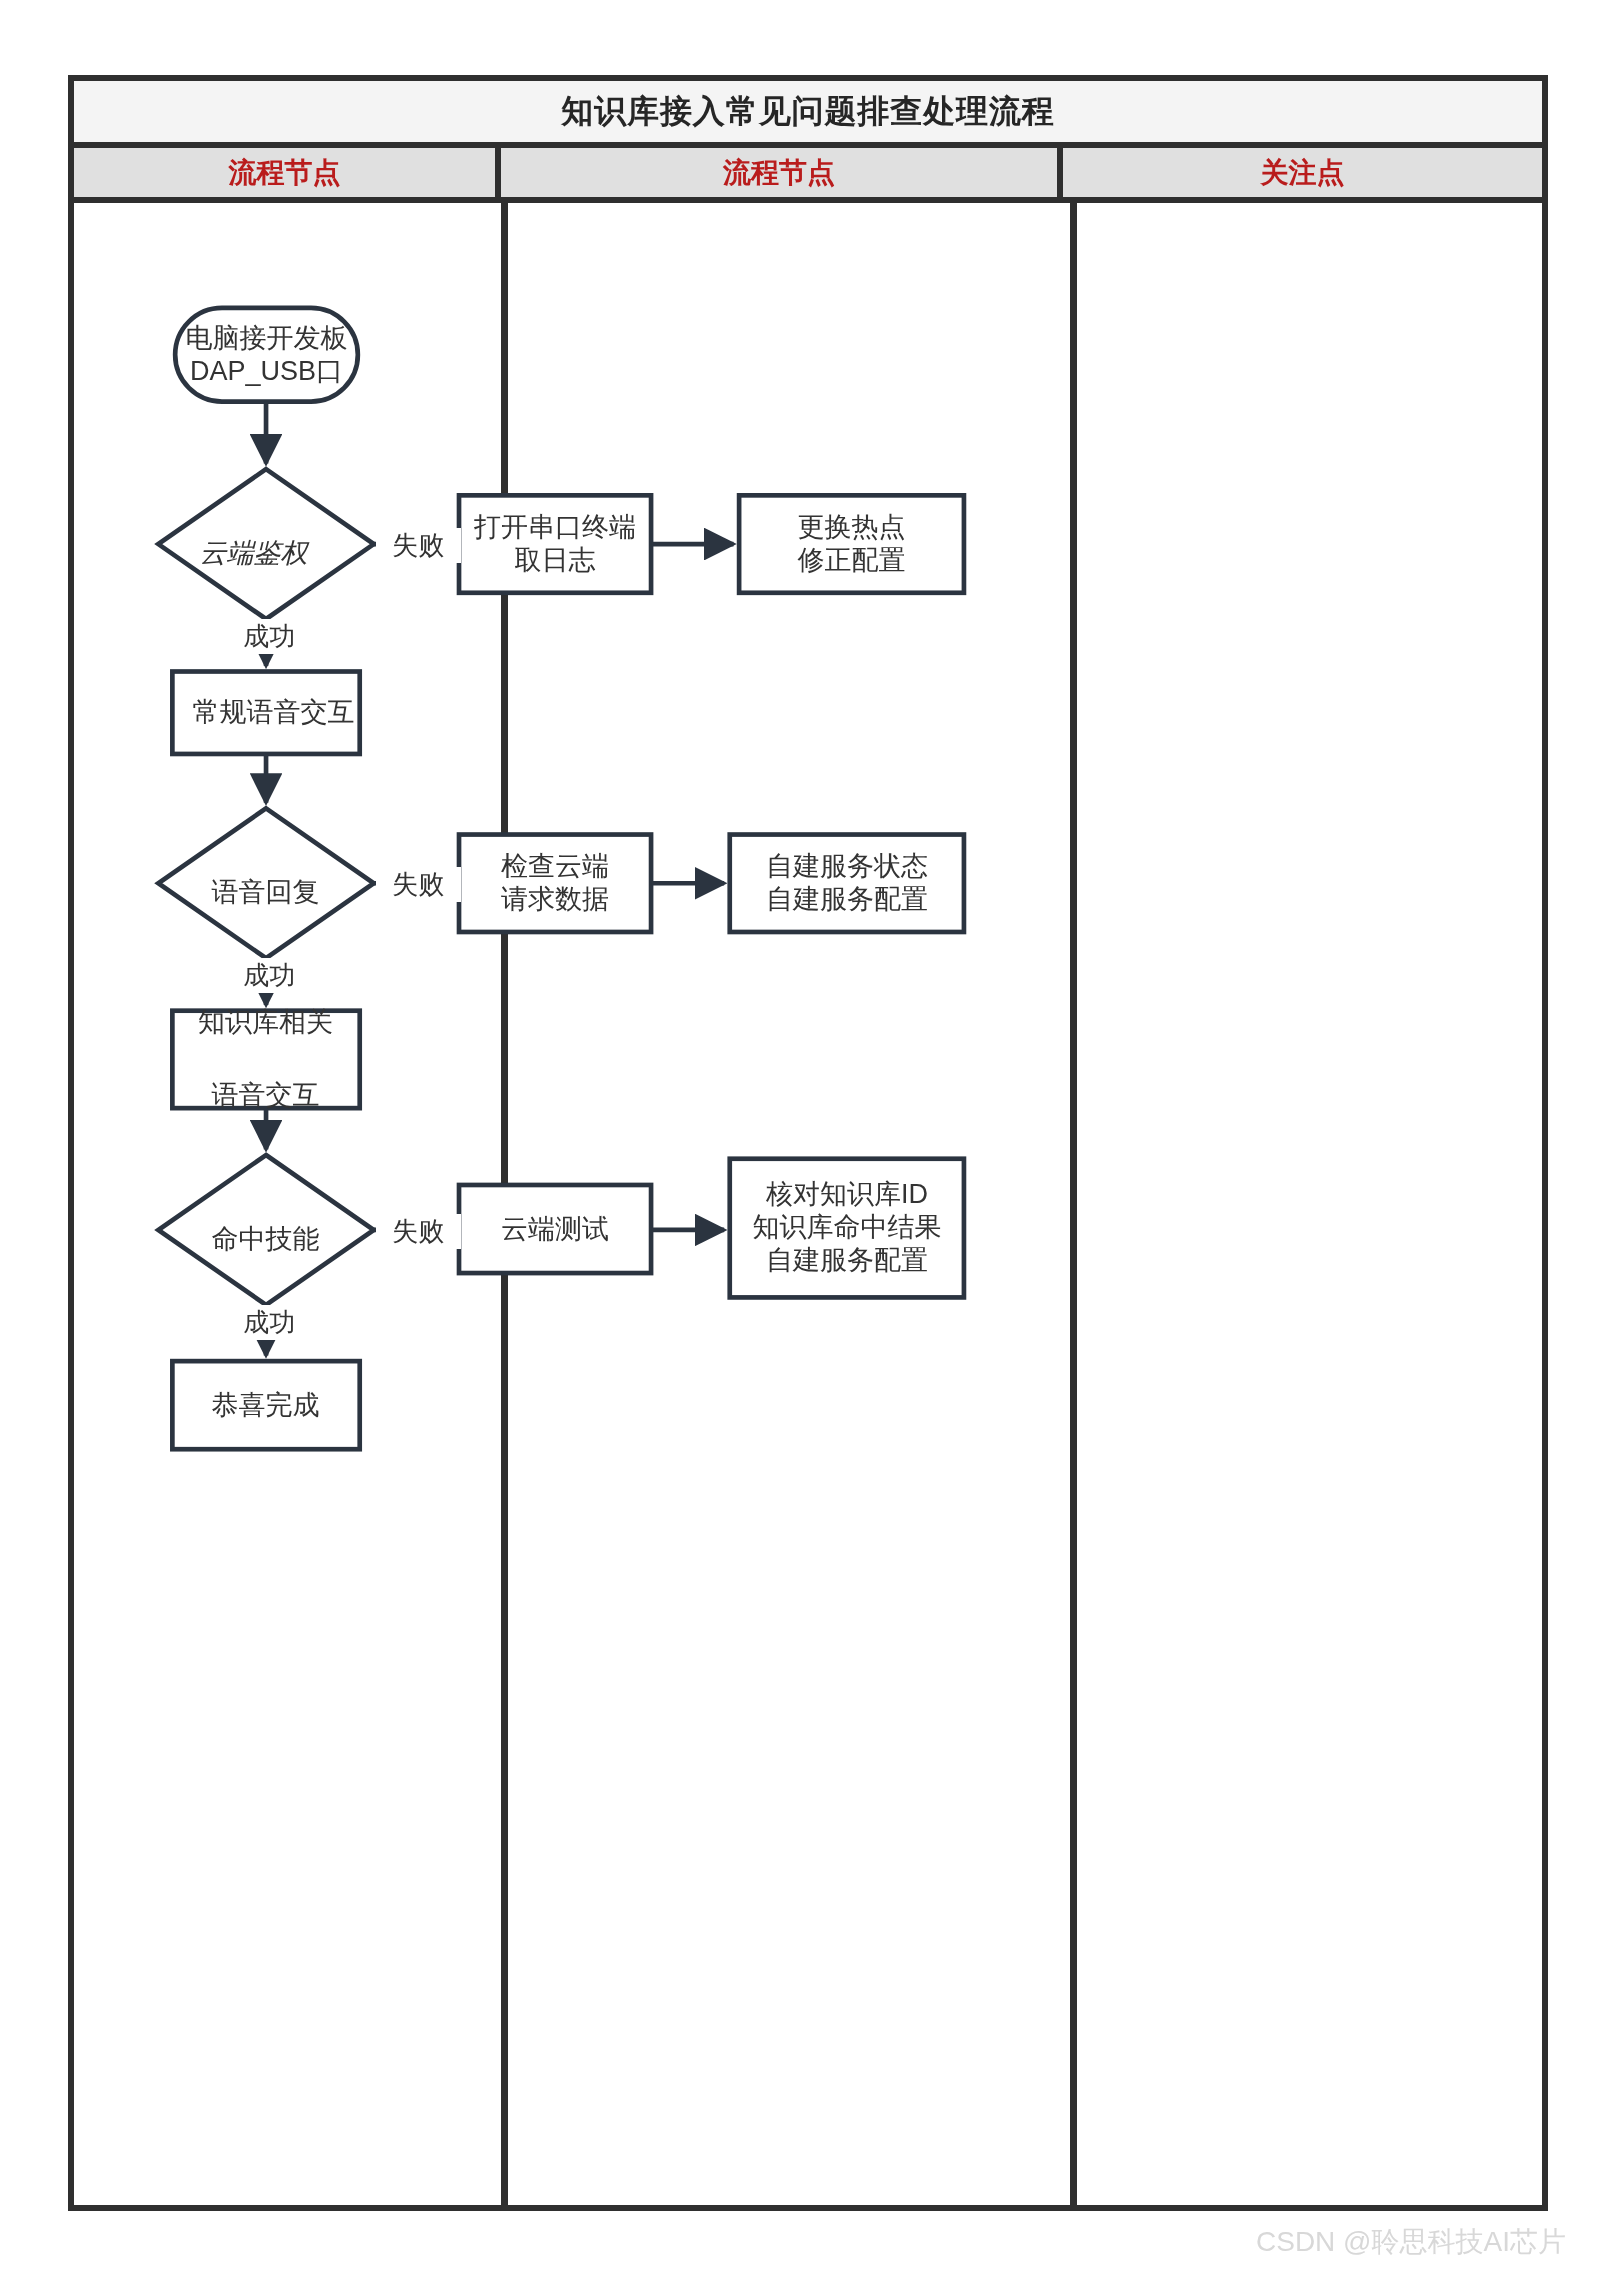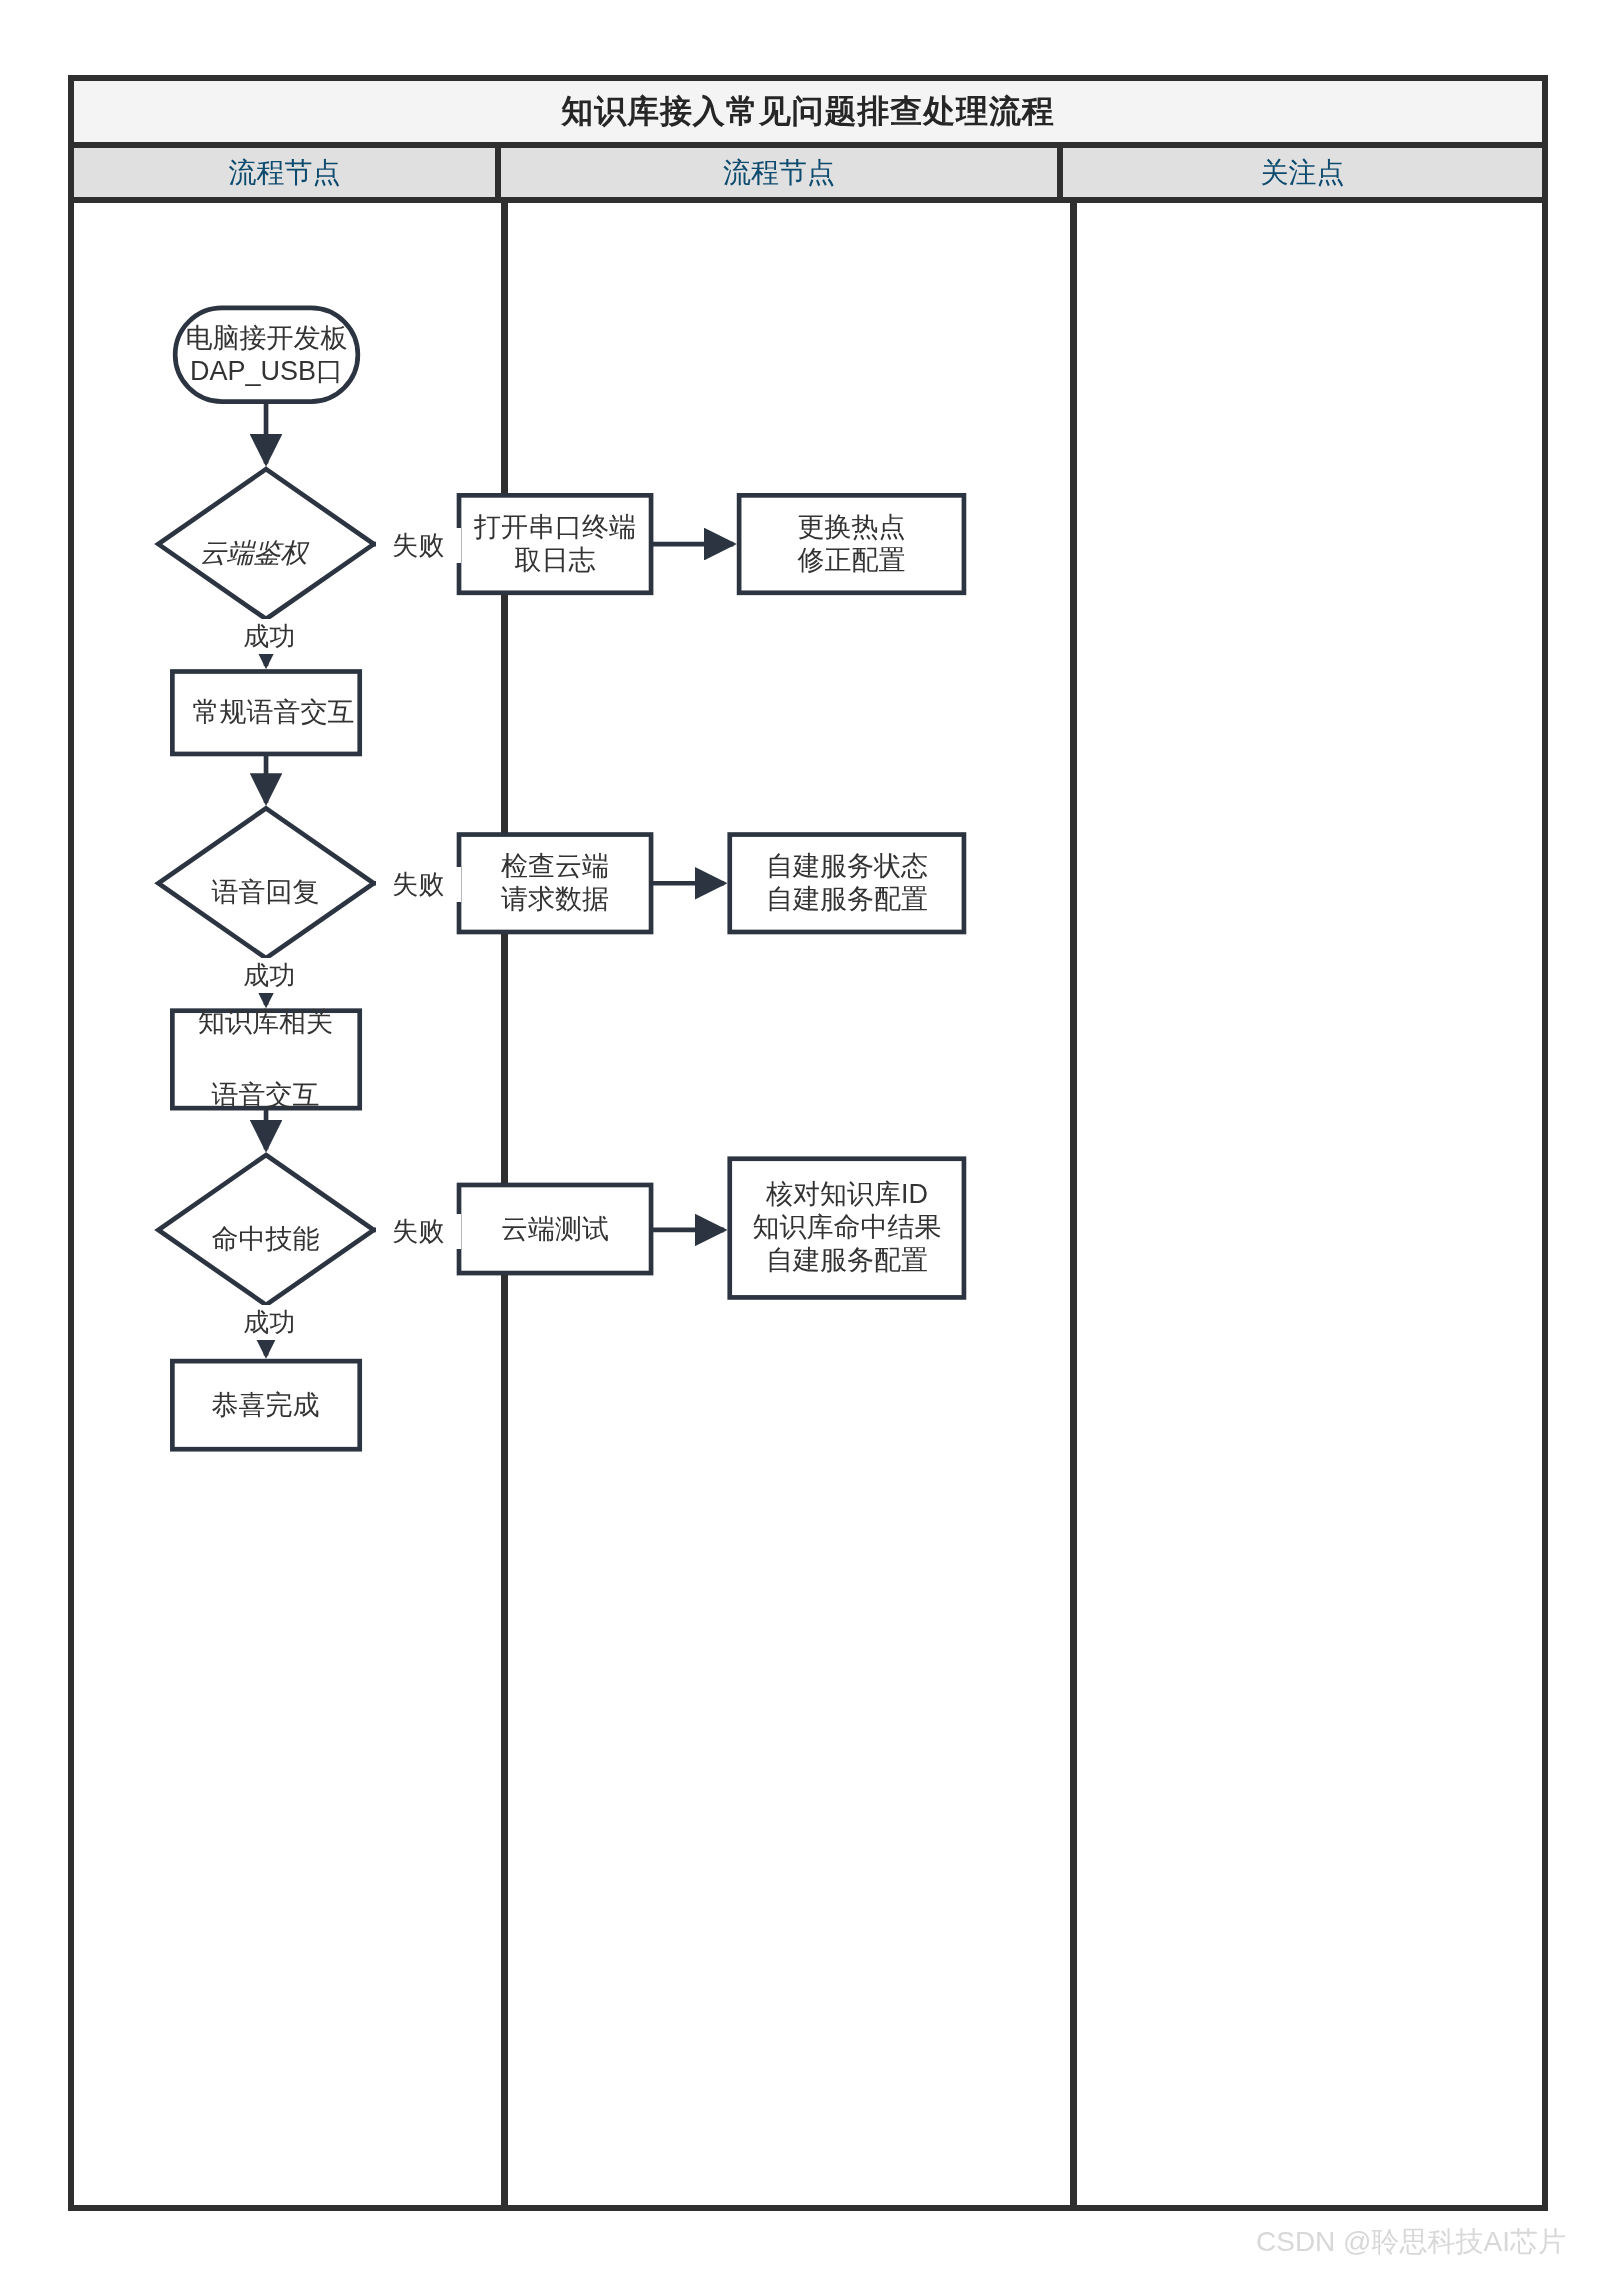--- a/index.html
+++ b/index.html
@@ -55,22 +55,22 @@
     background: #e0e0e0;
     border-bottom: 6.6px solid #2f2f2f;
     box-sizing: border-box;
     display: flex;
   }
   .hdr-cell {
     display: flex;
     align-items: center;
     justify-content: center;
     font-size: 28px;
-    font-weight: normal;
-    color: #0c4a6e;
+    font-weight: bold;
+    color: #b91c1c;
     box-sizing: border-box;
   }
   .hdr-cell.c1 { width: 427px; border-right: 6.6px solid #2f2f2f; }
   .hdr-cell.c2 { width: 562px; border-right: 6.6px solid #2f2f2f; }
   .hdr-cell.c3 { flex: 1; border-radius: 18px; }
 
   
   .lane-div {
     position: absolute;
     top: 122px;

